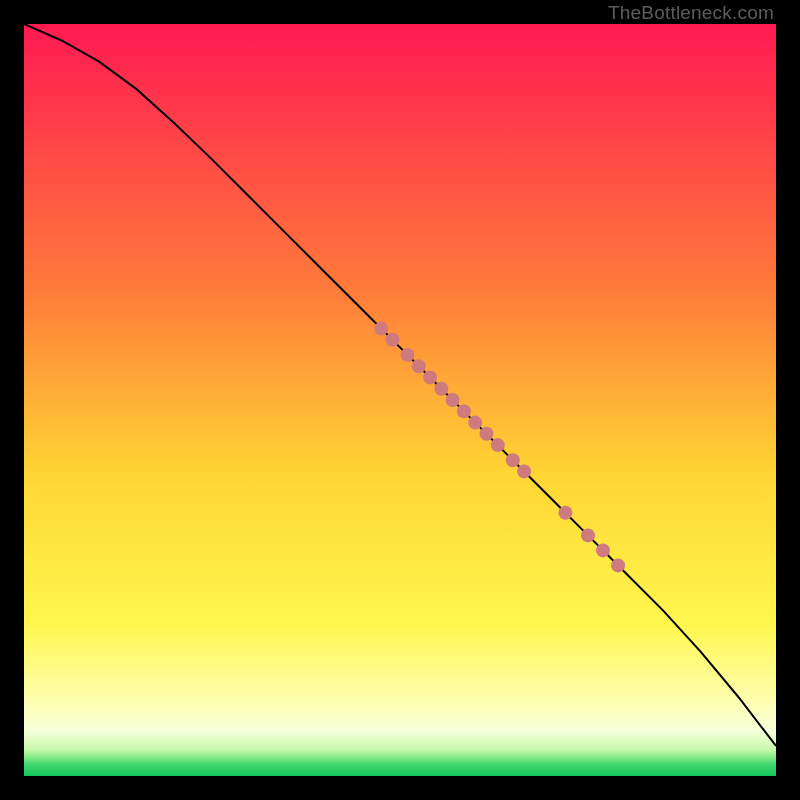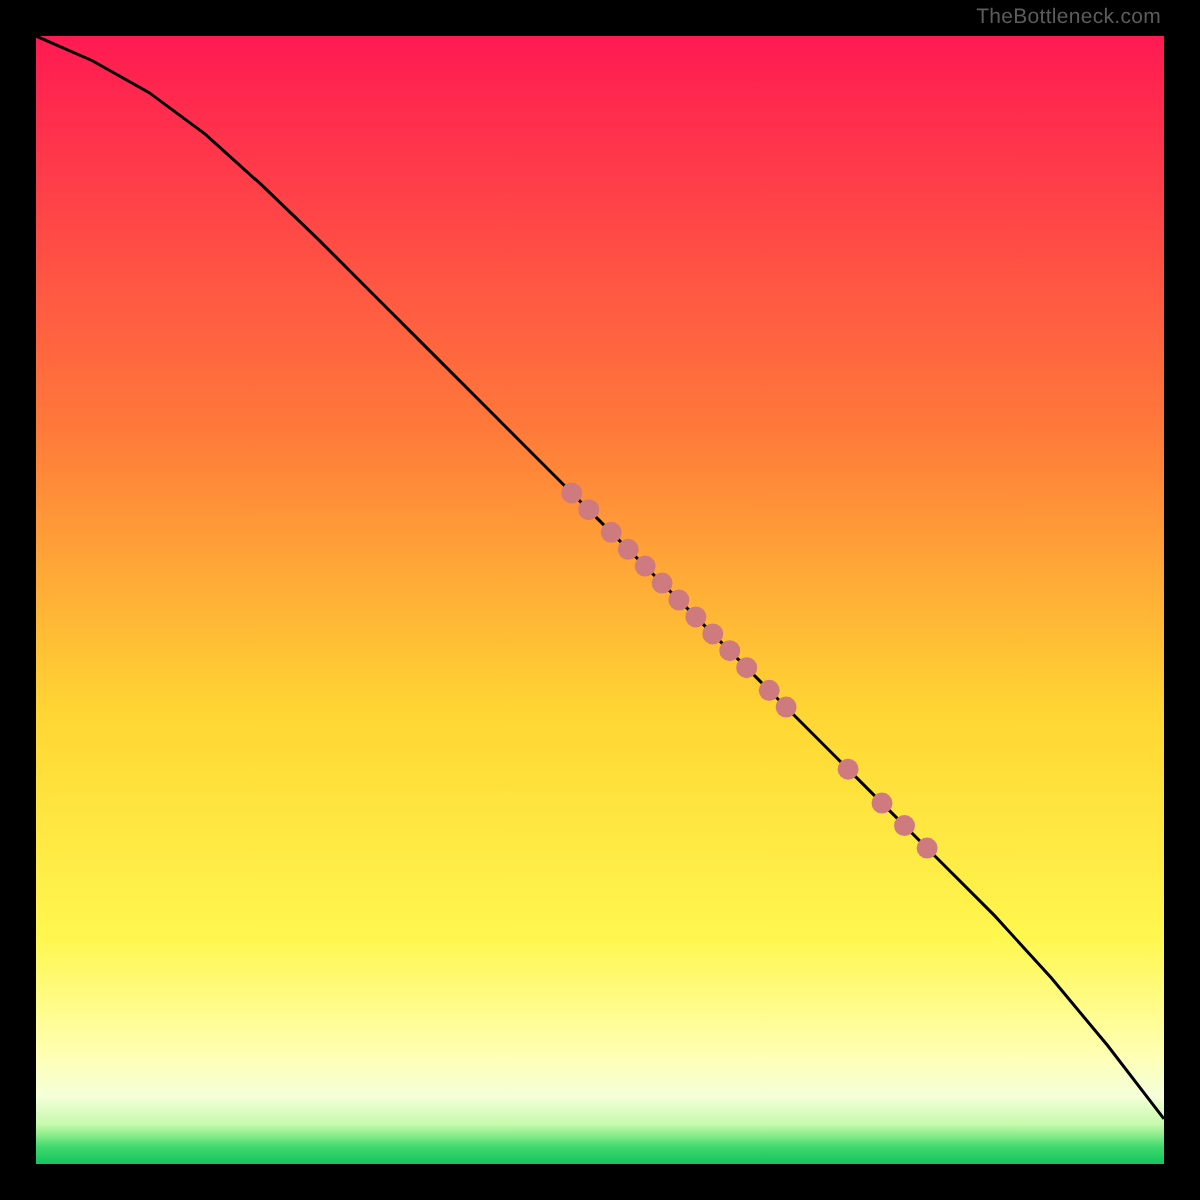--- a/index.html
+++ b/index.html
@@ -23,21 +23,21 @@
     left: 0;
     top: 0;
     width: 752px;
     height: 752px;
   }
   .watermark {
     position: absolute;
     top: 2px;
     right: 26px;
     color: #5c5c5c;
-    font-size: 14px;
+    font-size: 19px;
     font-weight: 500;
     letter-spacing: 0.2px;
   }
 </style>
 </head>
 <body>
 
 <div class="watermark">TheBottleneck.com</div>
 
 <div class="frame">

